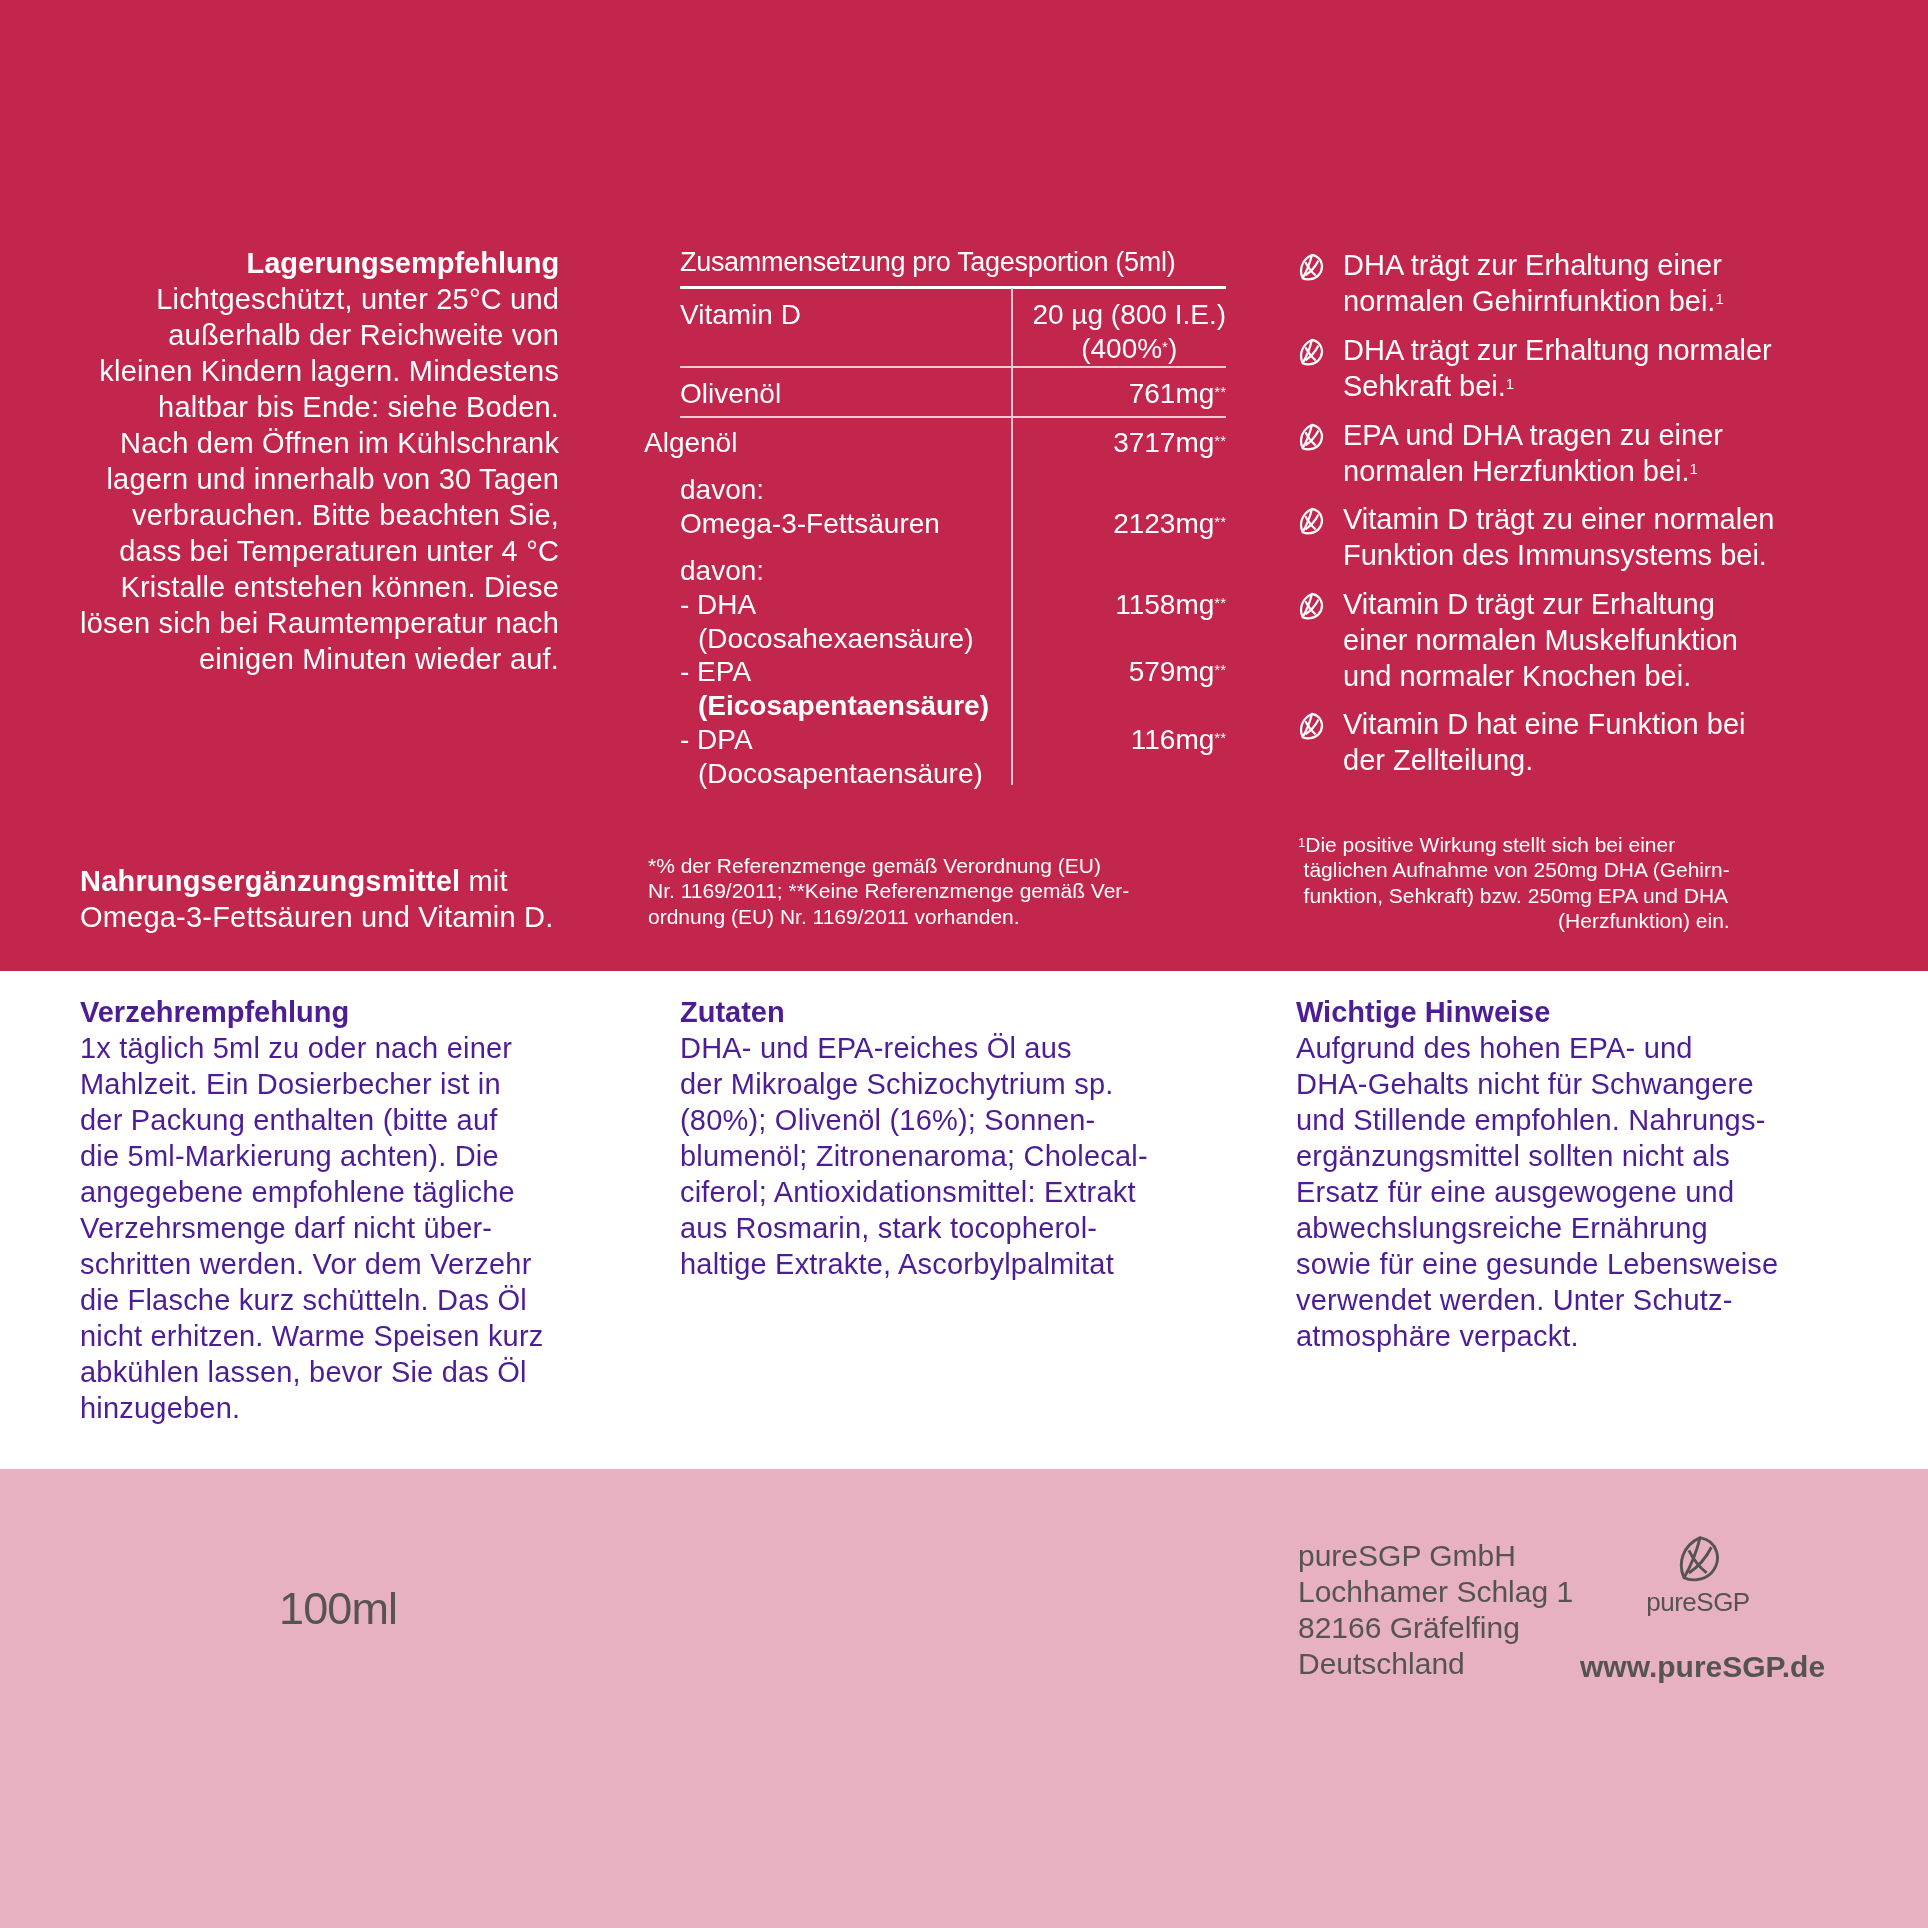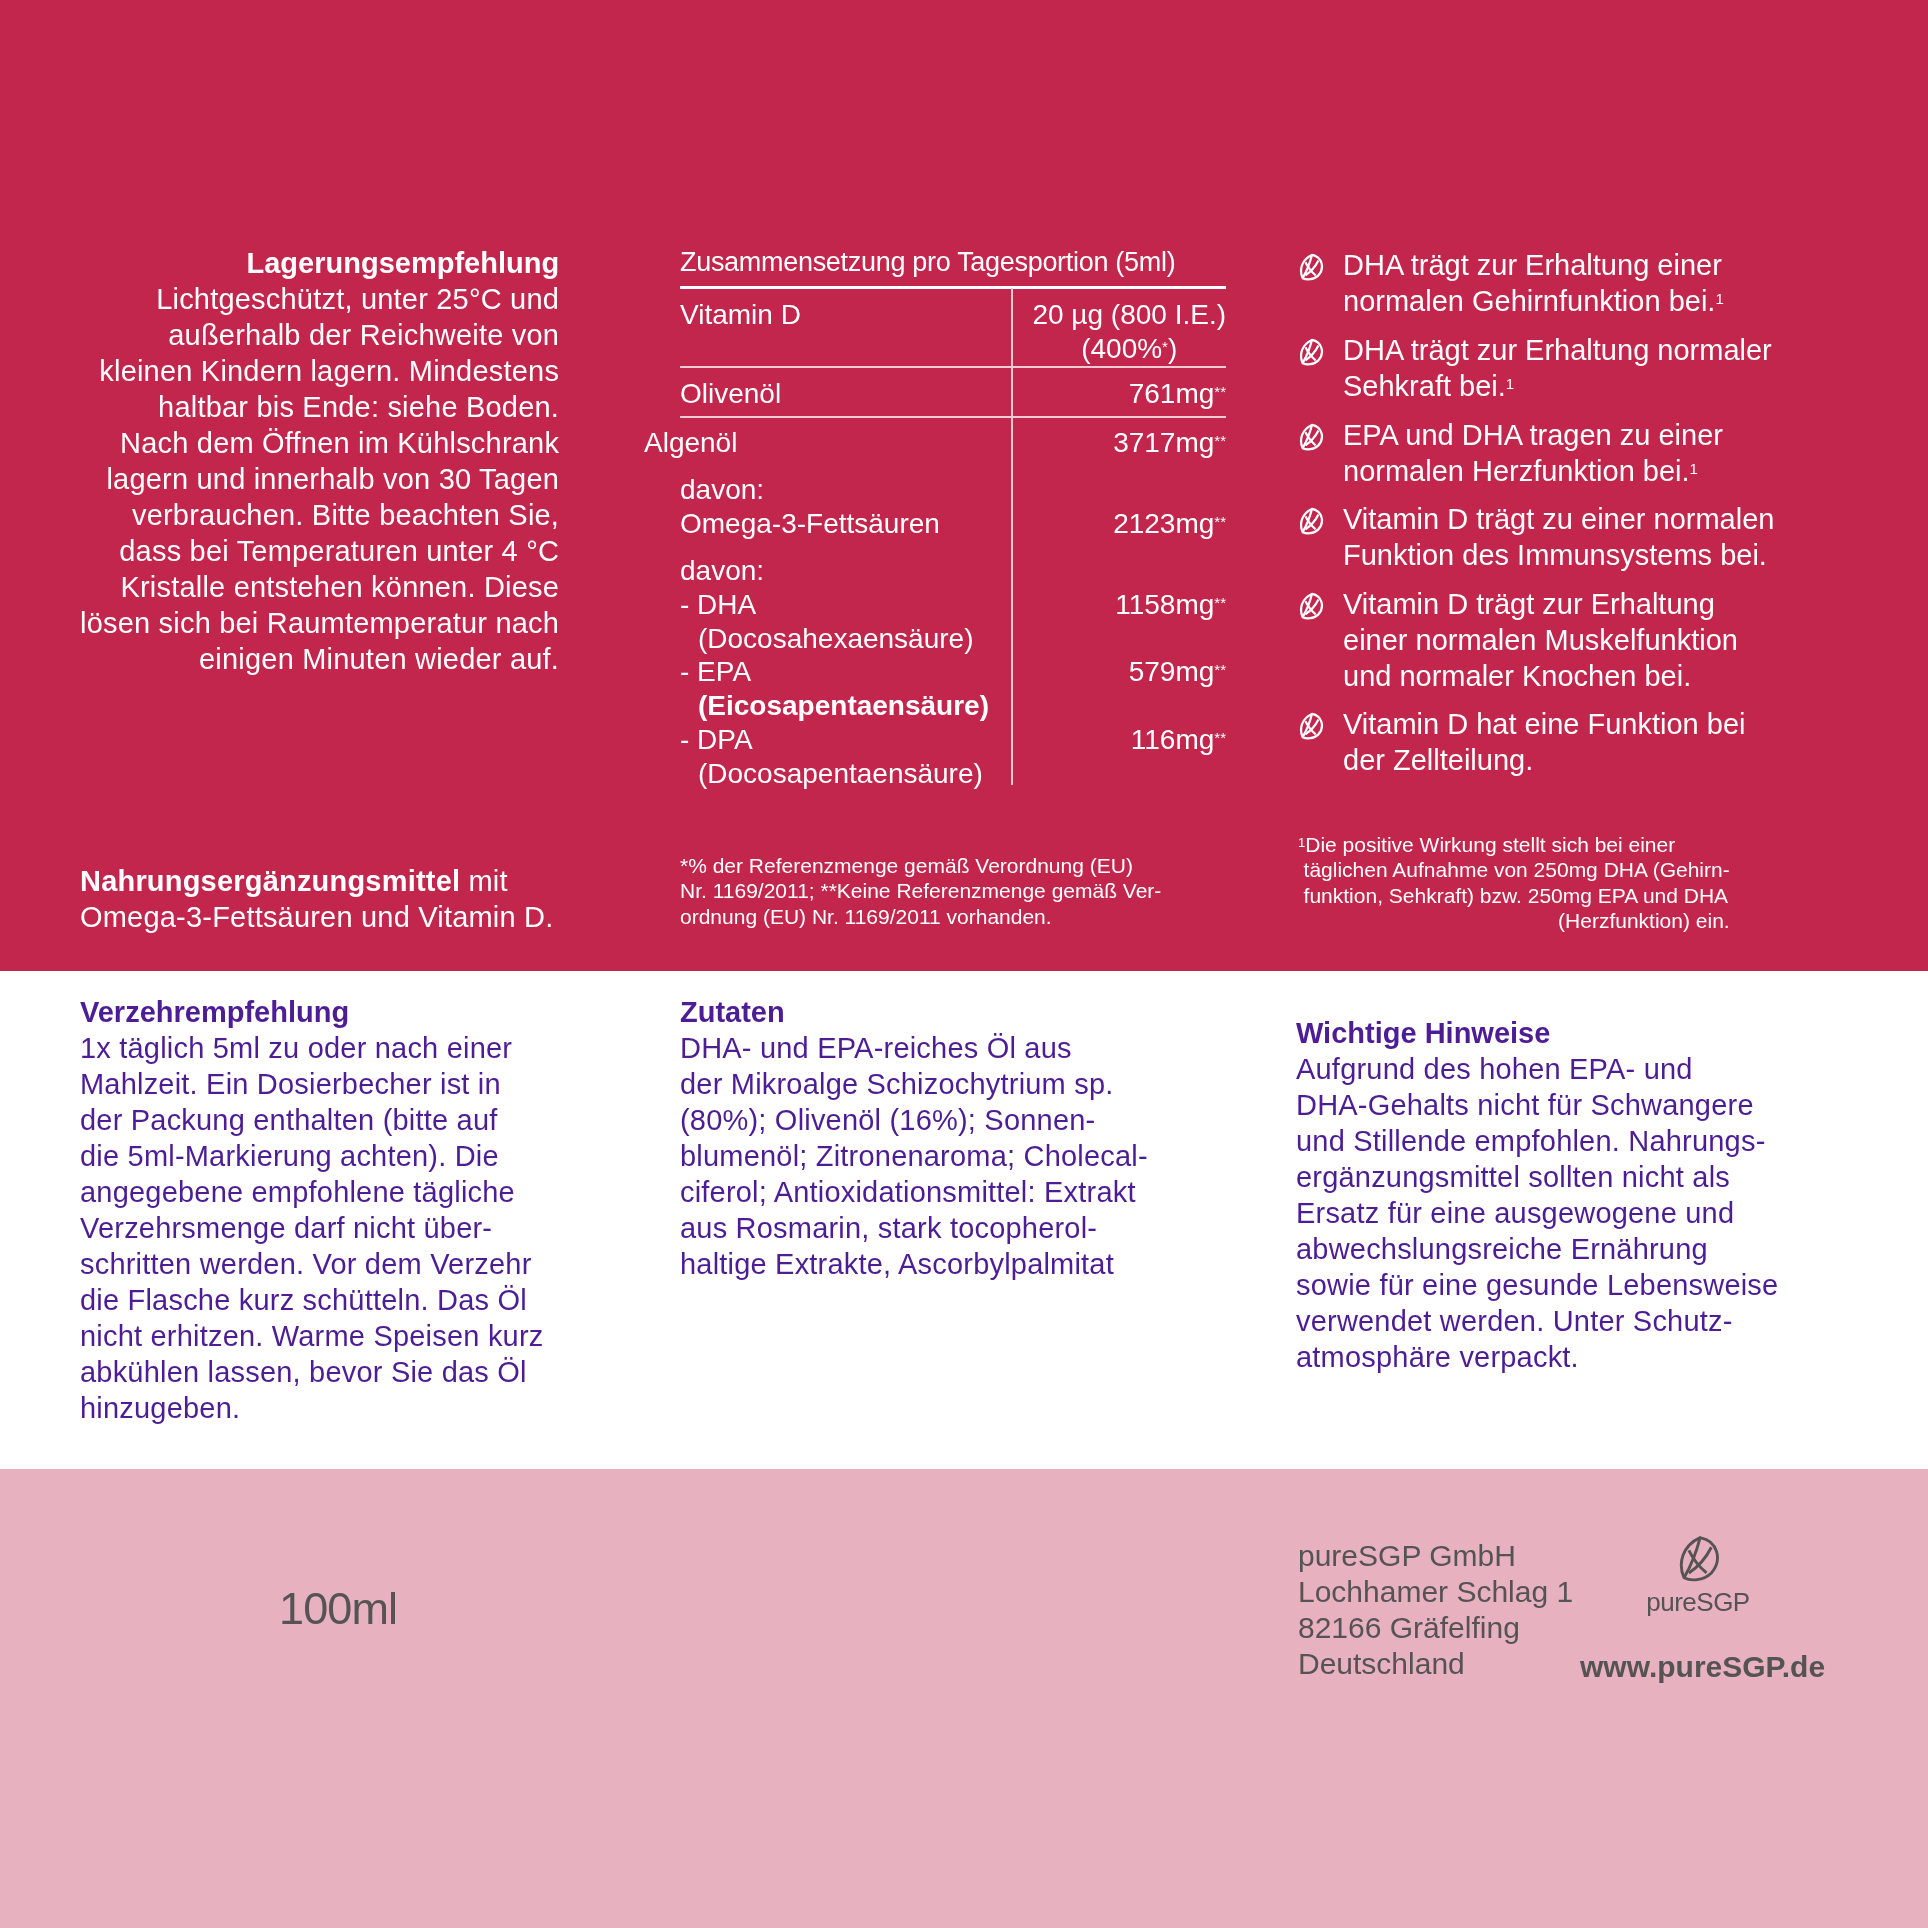--- a/index.html
+++ b/index.html
@@ -100,21 +100,21 @@
   <span style="padding-left:18px;font-weight:bold;">(Eicosapentaensäure)</span>
 </div>
 <div class="cell val" style="top:655px;"><span>579mg</span><span class="sup">**</span></div>
 
 <div class="cell" style="left:680px; top:723px;">
   <span>- DPA</span><br>
   <span style="padding-left:18px;">(Docosapentaensäure)</span>
 </div>
 <div class="cell val" style="top:723px;"><span>116mg</span><span class="sup">**</span></div>
 
-<div class="abs w small" style="left:680px; top:853px;">
+<div class="abs w small" style="left:648px; top:853px;">
   <span class="para-line">*% der Referenzmenge gemäß Verordnung (EU)</span>
   <span class="para-line">Nr. 1169/2011; **Keine Referenzmenge gemäß Ver-</span>
   <span class="para-line">ordnung (EU) Nr. 1169/2011 vorhanden.</span>
 </div>
 
 <div class="claim" style="top:247px;">
   <svg class="claim-icon" viewBox="0 0 28 30">
       <g fill="none" stroke="#fff" stroke-width="2.4">
         <path d="M5 27 C1 18 4 7 15 2 C26 4 29 16 22 24 C17 29 9 29 5 27 Z"></path>
         <path d="M5 27 C9 20 12 14 15 2"></path>
@@ -229,21 +229,21 @@
     <span class="para-line">DHA- und EPA-reiches Öl aus</span>
     <span class="para-line">der Mikroalge Schizochytrium sp.</span>
     <span class="para-line">(80%); Olivenöl (16%); Sonnen-</span>
     <span class="para-line">blumenöl; Zitronenaroma; Cholecal-</span>
     <span class="para-line">ciferol; Antioxidationsmittel: Extrakt</span>
     <span class="para-line">aus Rosmarin, stark tocopherol-</span>
     <span class="para-line">haltige Extrakte, Ascorbylpalmitat</span>
   </div>
 </div>
 
-<div class="abs g" style="left:1296px; top:994px;margin-top:21px;">
+<div class="abs g" style="left:1296px; top:994px;">
   <div class="heading">Wichtige Hinweise</div>
   <div class="body-text">
     <span class="para-line">Aufgrund des hohen EPA- und</span>
     <span class="para-line">DHA-Gehalts nicht für Schwangere</span>
     <span class="para-line">und Stillende empfohlen. Nahrungs-</span>
     <span class="para-line">ergänzungsmittel sollten nicht als</span>
     <span class="para-line">Ersatz für eine ausgewogene und</span>
     <span class="para-line">abwechslungsreiche Ernährung</span>
     <span class="para-line">sowie für eine gesunde Lebensweise</span>
     <span class="para-line">verwendet werden. Unter Schutz-</span>

